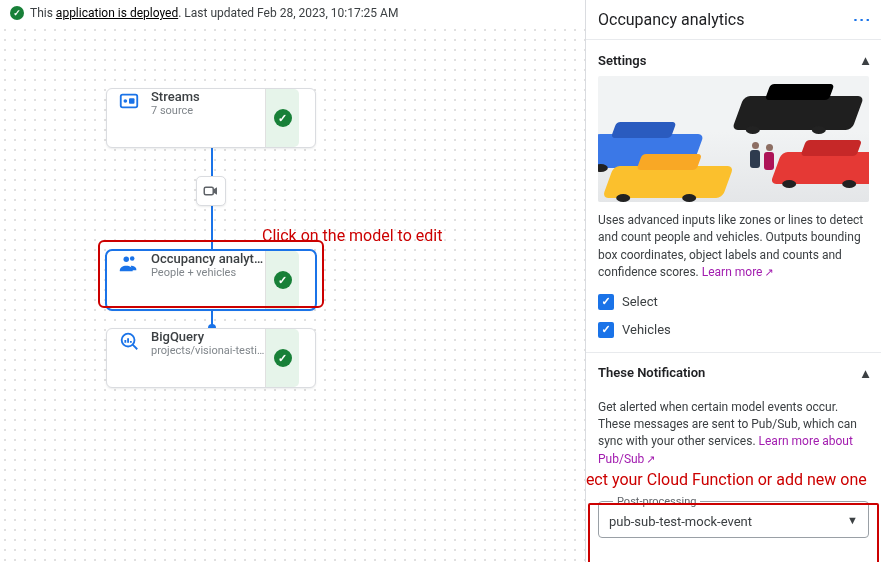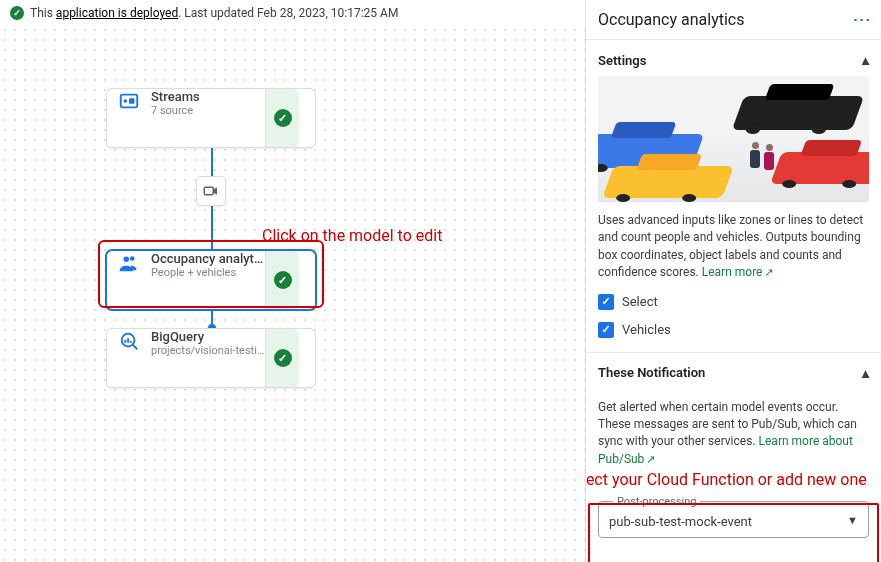--- a/index.html
+++ b/index.html
@@ -132,21 +132,21 @@
     width: 100%; height: 126px;
     background: #f1f3f4;
     border-radius: 2px;
     position: relative;
     overflow: hidden;
   }
   .desc {
     font-size: 12px; color: #3c4043; line-height: 1.45;
     margin-top: 10px;
   }
-  .desc a, .link { color: #15803d; text-decoration: none; }
+  .desc a, .link { color: #a21caf; text-decoration: none; }
   .ext { font-size: 11px; margin-left: 2px; }
   .purple-link { color: #8430ce; text-decoration: underline; }
   .cb-row {
     display: flex; align-items: center; gap: 8px;
     margin-top: 12px; font-size: 13px; color: #3c4043;
   }
   .cb {
     width: 16px; height: 16px; background: #1a73e8; border-radius: 2px;
     display: flex; align-items: center; justify-content: center;
     color: #fff; font-size: 11px; font-weight: bold;

